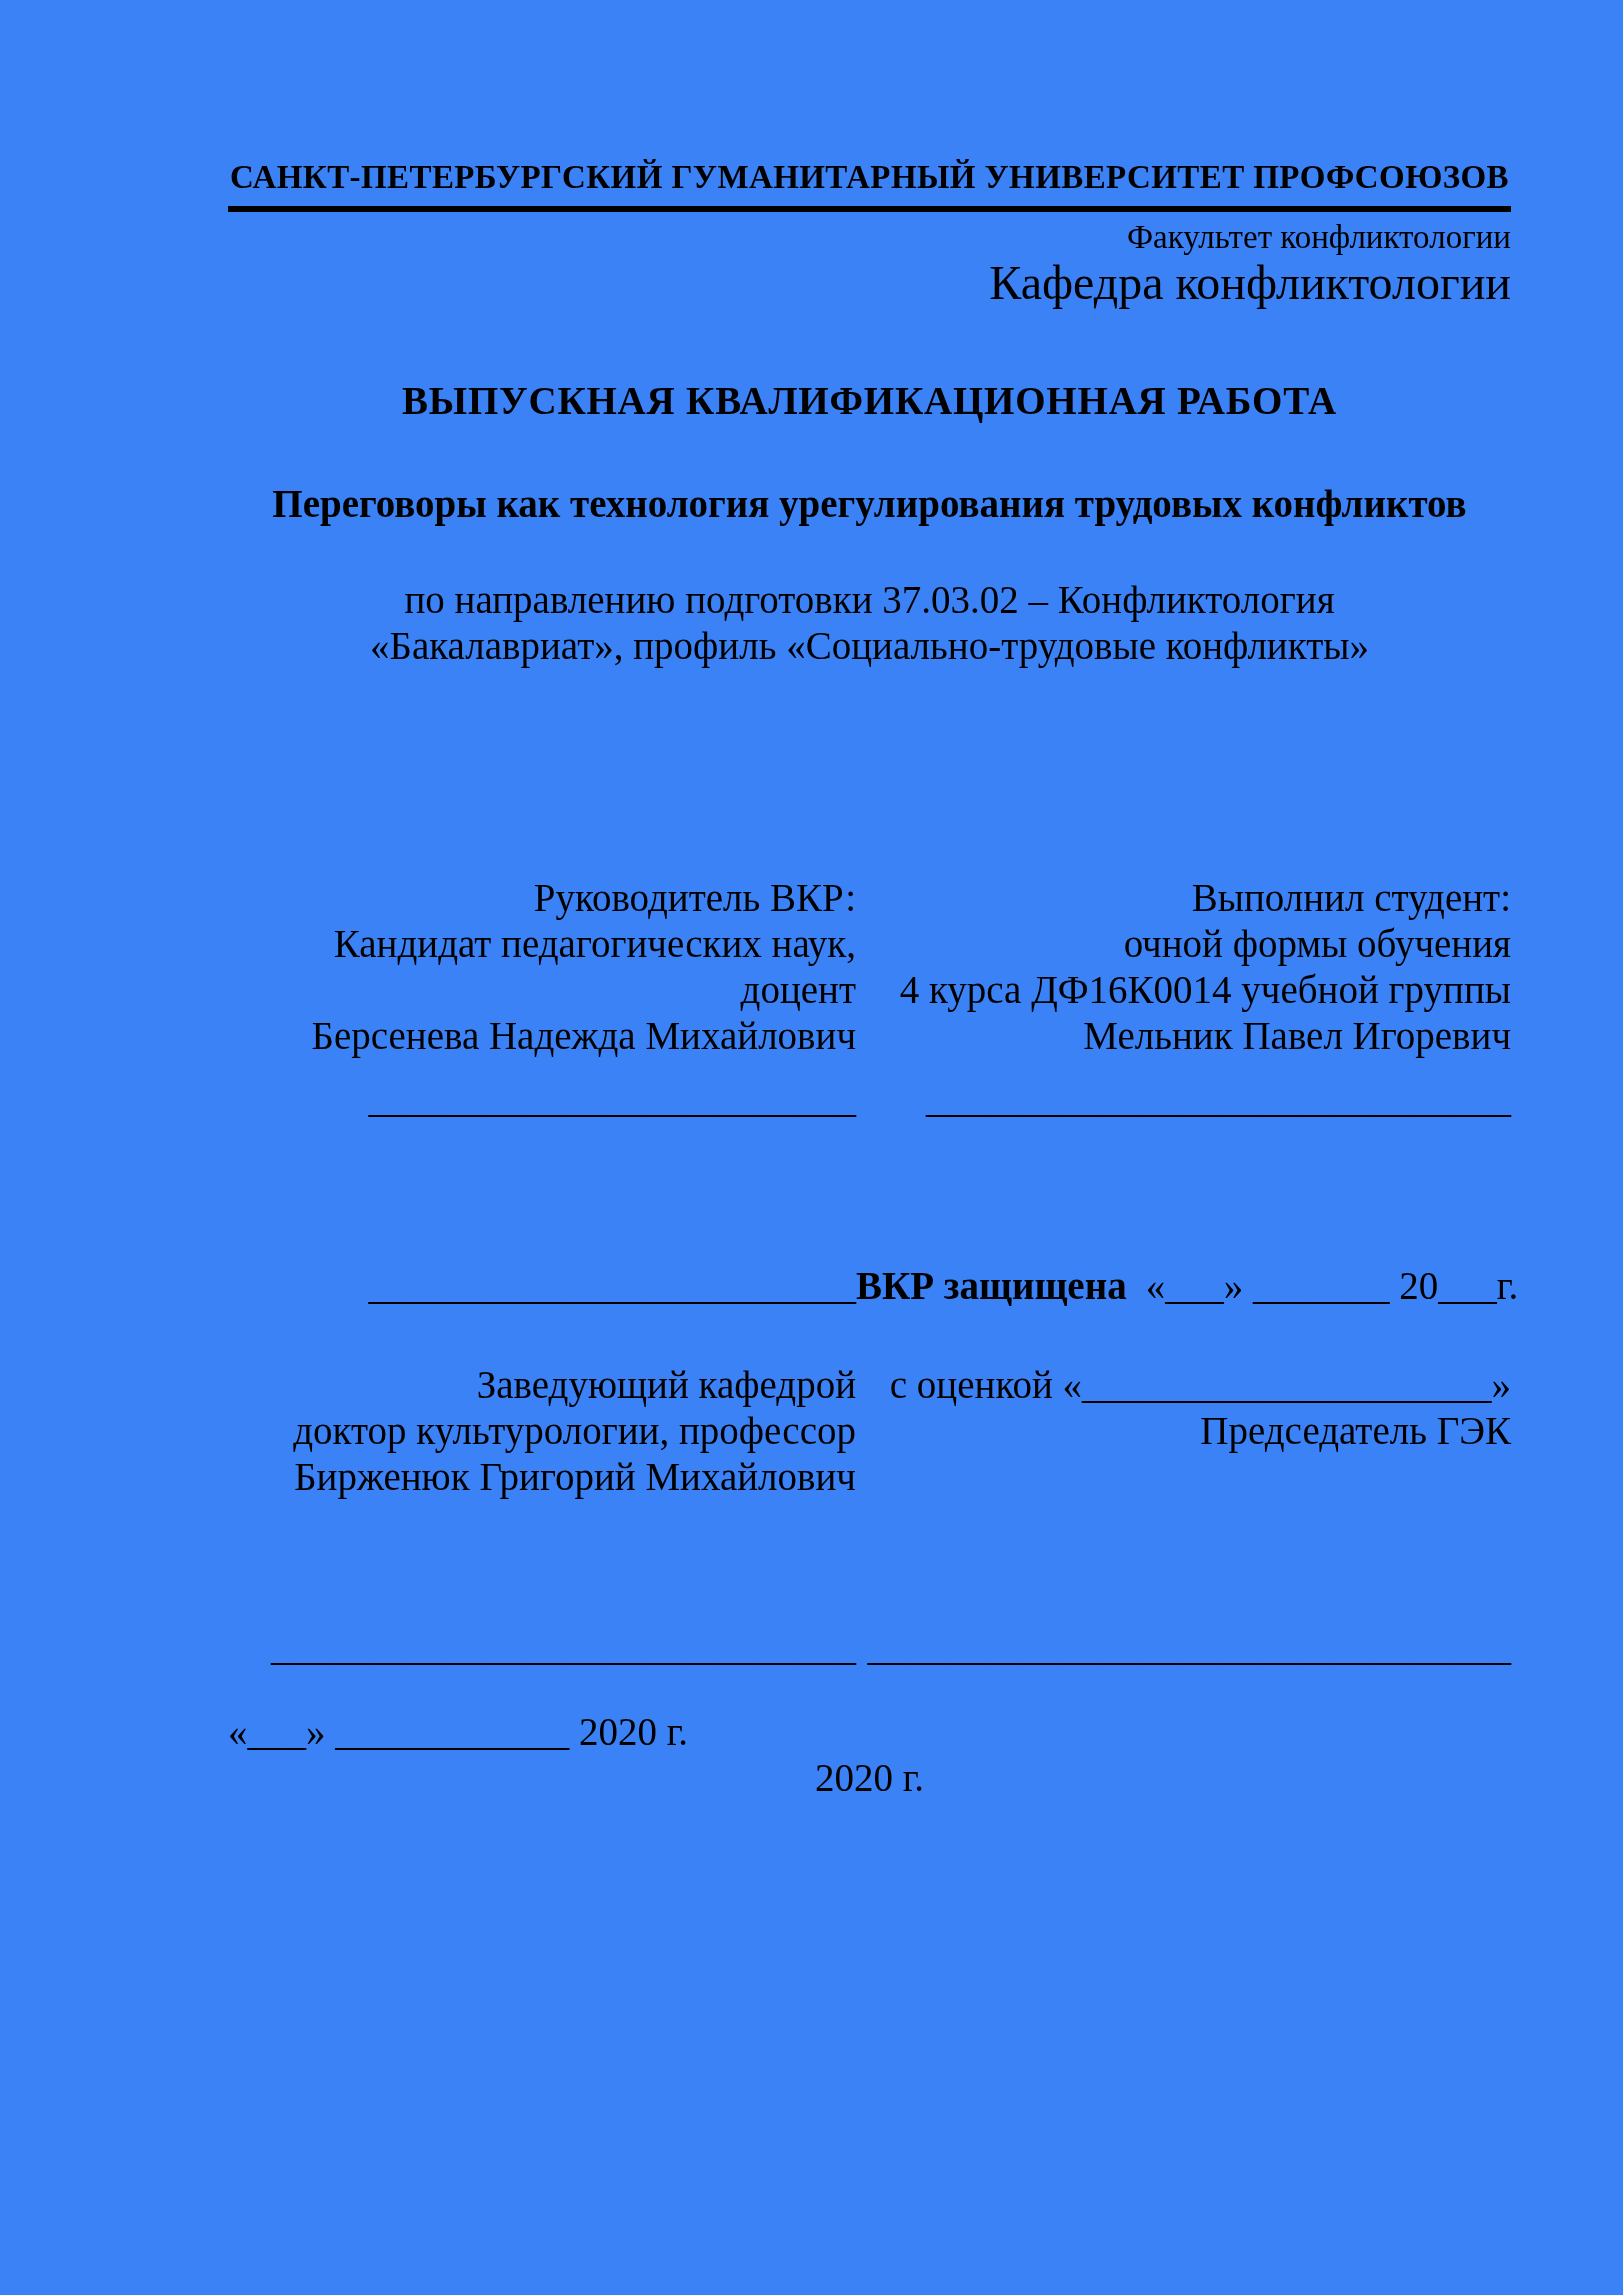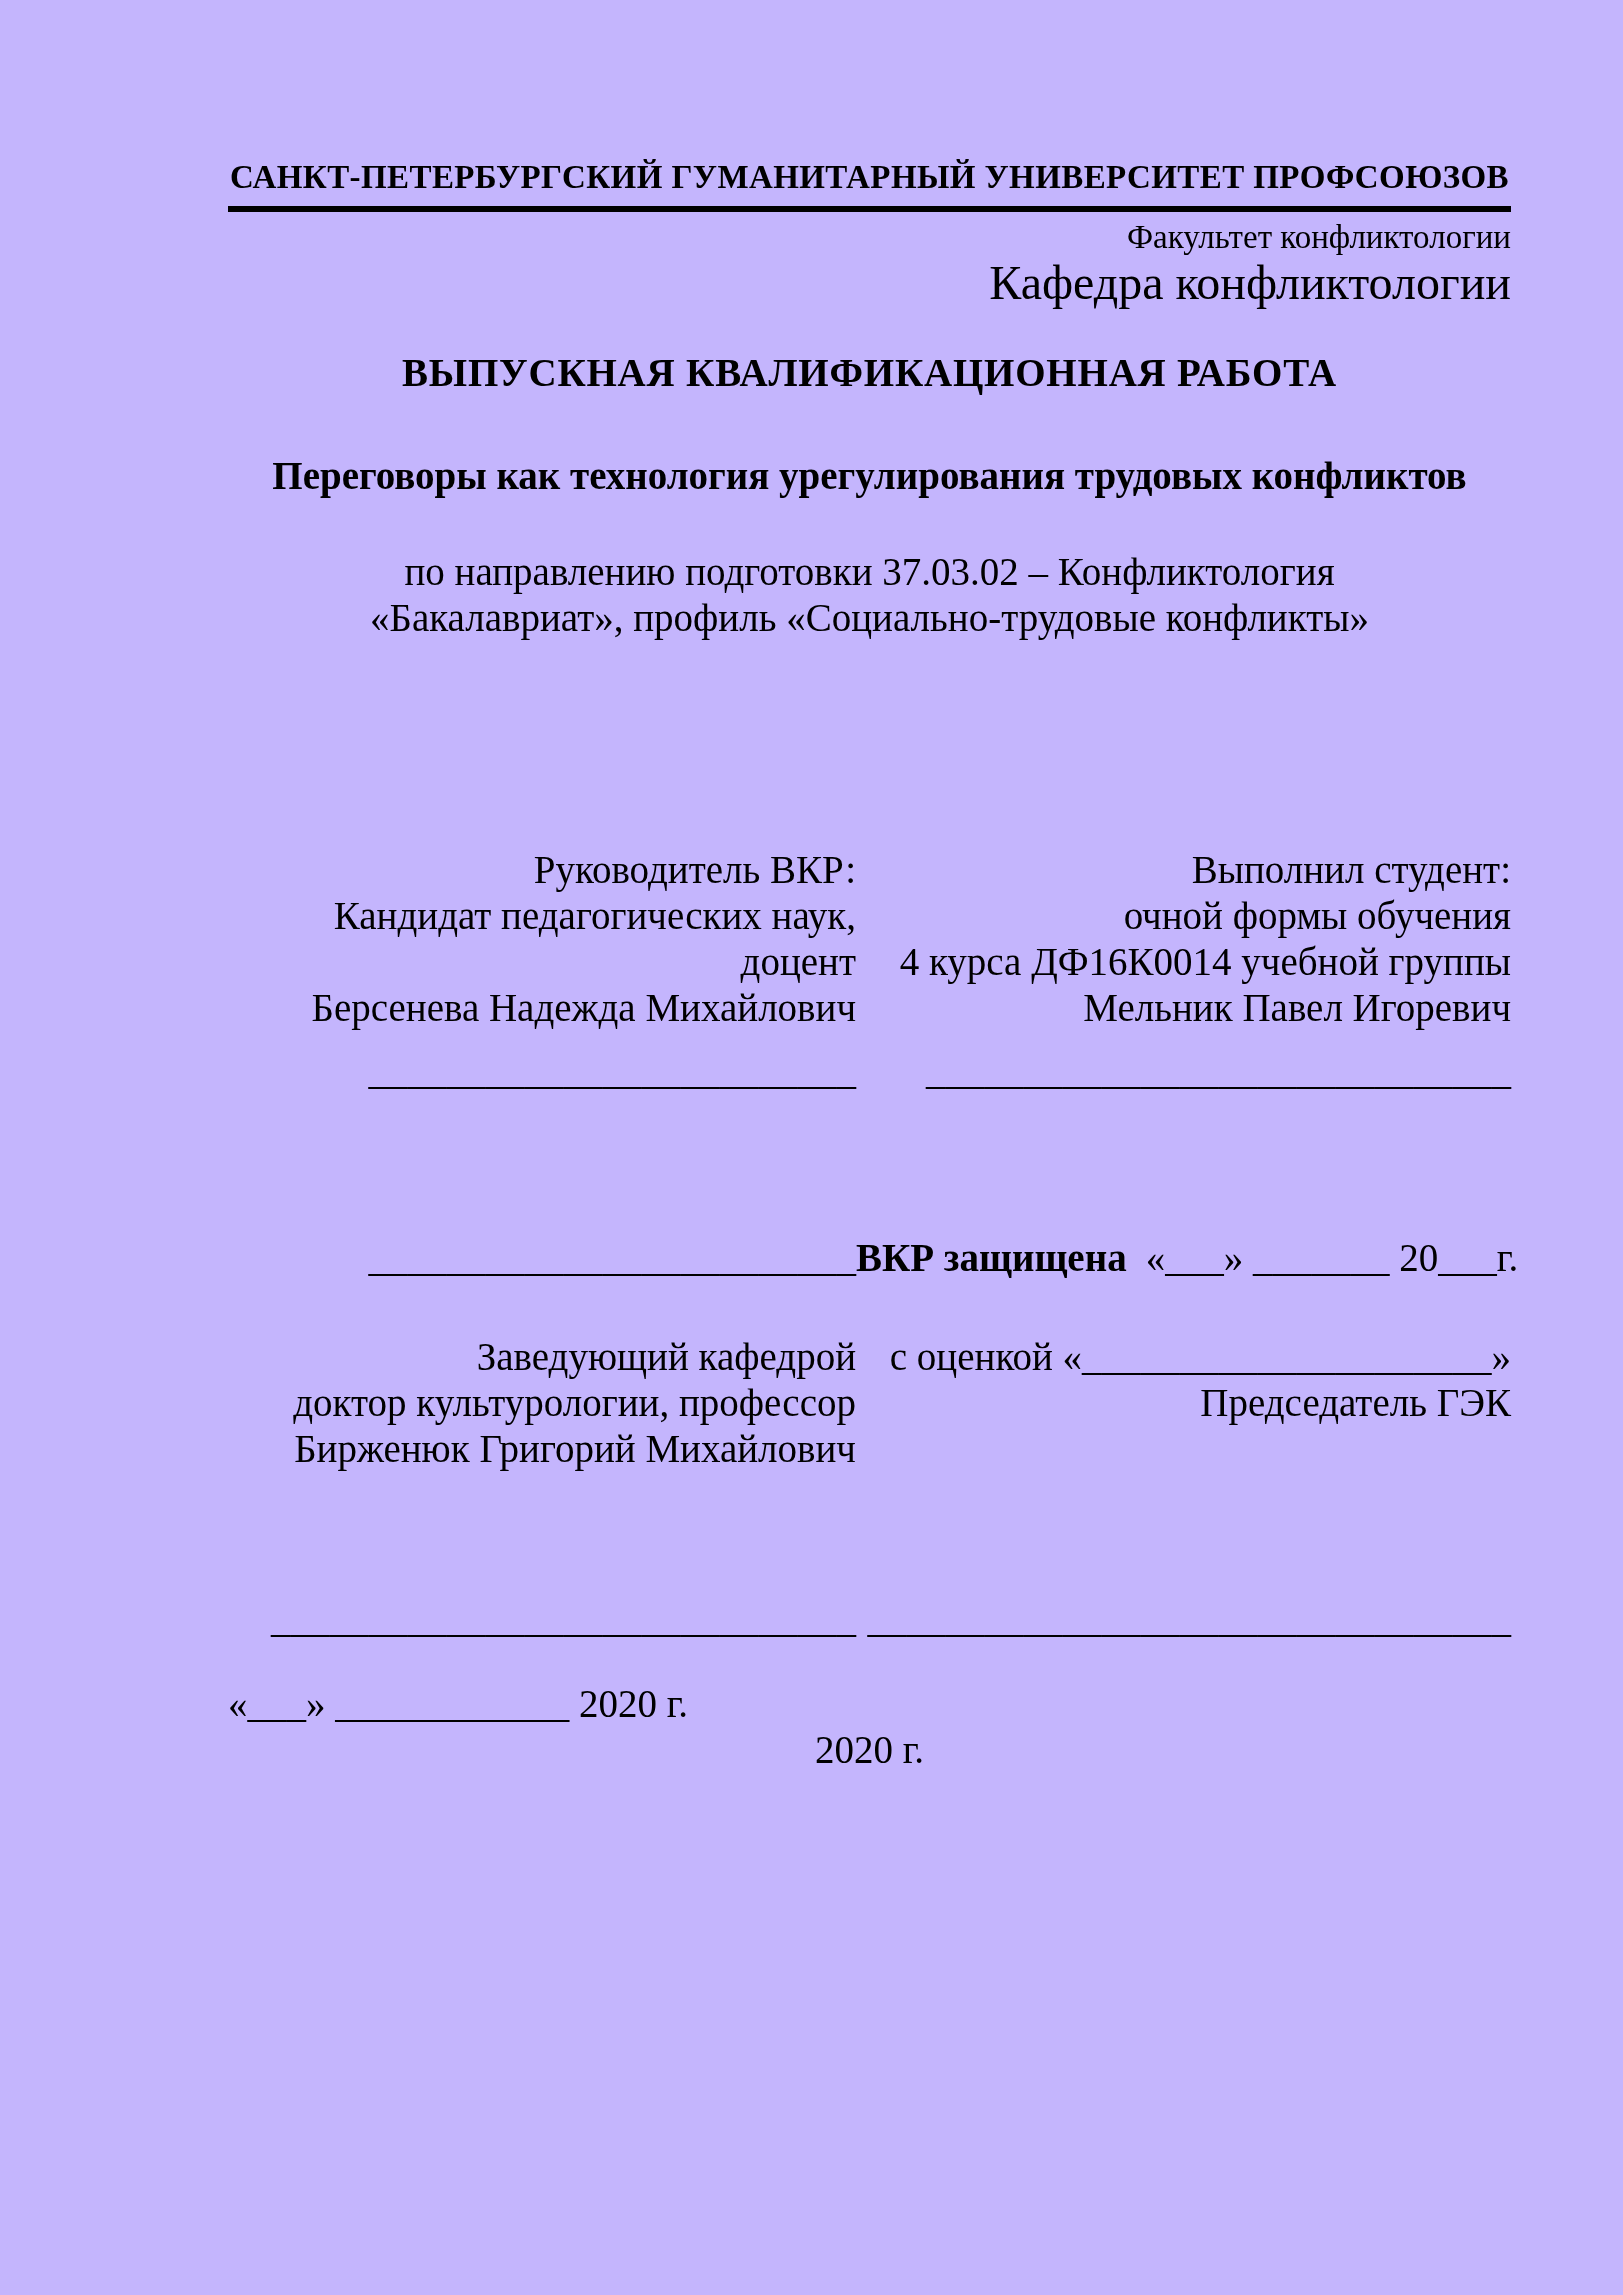--- a/index.html
+++ b/index.html
@@ -4,21 +4,21 @@
 <style>
   html, body {
     margin: 0;
     padding: 0;
     background: #ffffff;
   }
   .page {
     position: relative;
     width: 1623px;
     height: 2295px;
-    background: #c4b5fd;
+    background: #3b82f6;
     color: #000000;
     font-family: "Liberation Serif", "DejaVu Serif", serif;
     font-size: 39px;
     line-height: 46px;
     box-sizing: border-box;
     padding: 154px 112px 0 228px;
     overflow: hidden;
   }
   .university {
     font-size: 33px;
@@ -35,21 +35,21 @@
   .faculty {
     margin-top: 2.4px;
     text-align: right;
     font-size: 33px;
   }
   .department {
     text-align: right;
     font-size: 48px;
   }
   .work-type {
-    margin-top: 44px;
+    margin-top: 72px;
     text-align: center;
     font-weight: bold;
     letter-spacing: 0.8px;
   }
   .thesis-title {
     margin-top: 57px;
     text-align: center;
     font-weight: bold;
   }
   .program {

